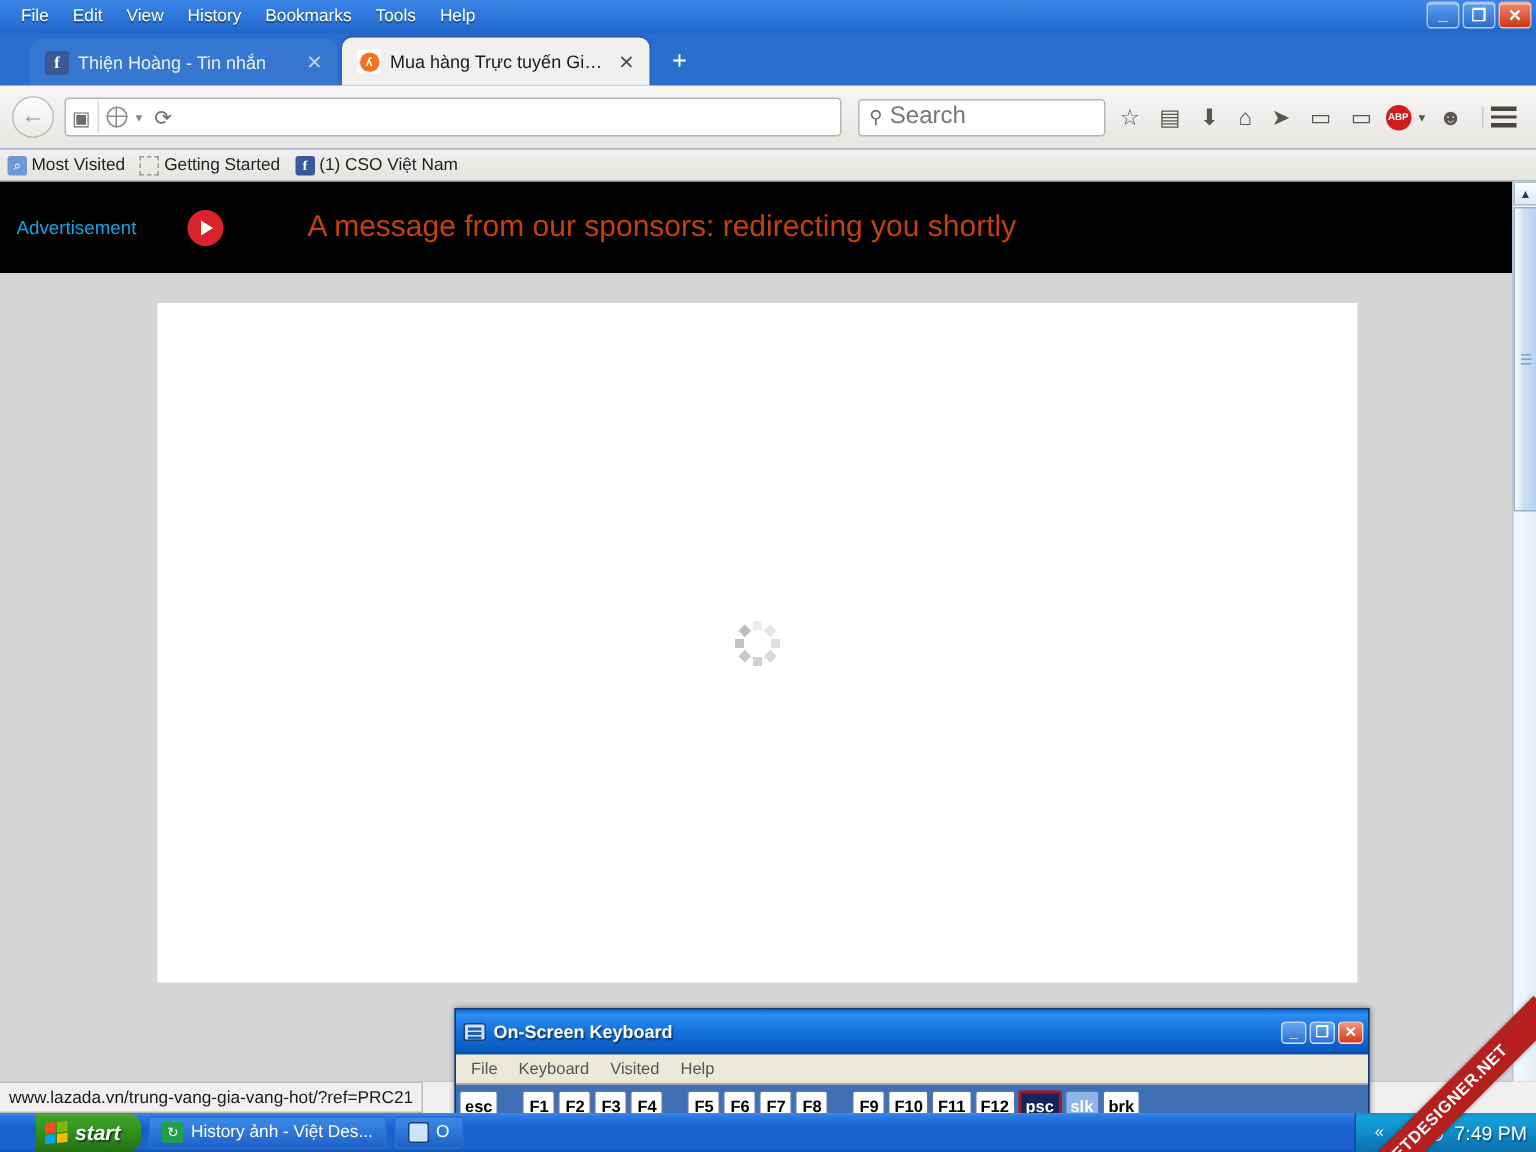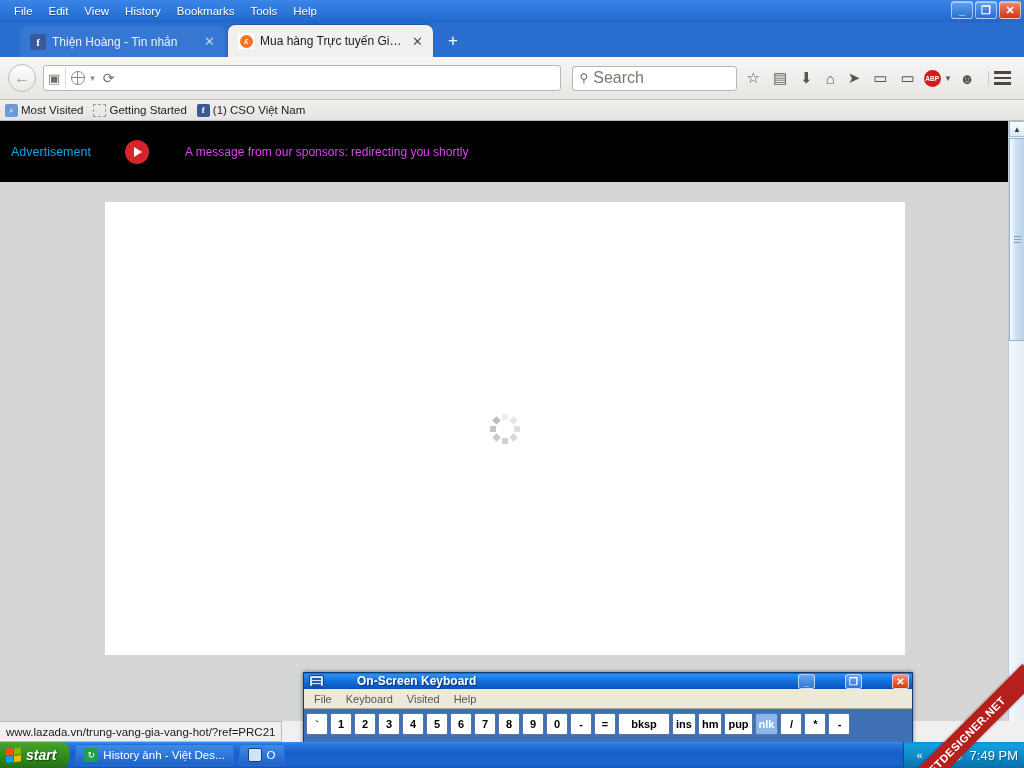--- a/index.html
+++ b/index.html
@@ -141,21 +141,21 @@
   #adbanner .adlabel { color: #0ea5e9; font-size: 12.5px; margin-left: 11px; width: 110px; }
   #adbanner .playbtn {
     width: 24px; height: 24px; border-radius: 50%; background: #d9232a;
     display: flex; align-items: center; justify-content: center; margin-left: 4px;
   }
   #adbanner .playbtn .tri {
     width: 0; height: 0; border-left: 8px solid #fff;
     border-top: 5px solid transparent; border-bottom: 5px solid transparent;
     margin-left: 2px;
   }
-  #adbanner .admsg { color: #d946ef; font-size: 12px; margin-left: 36px; }
+  #adbanner .admsg { color: #c2410c; font-size: 20px; margin-left: 56px; }
 
   #pagecanvas {
     position: absolute; left: 105px; top: 81px; width: 800px; height: 453px;
     background: #fff;
   }
   #spinner { position: absolute; left: 50%; top: 50%; width: 30px; height: 30px;
     transform: translate(-50%,-50%); }
   #spinner i { position: absolute; width: 6px; height: 6px; background: #b6b6b6;
     left: 12px; top: 0; transform-origin: 3px 15px; display: block; }
 
@@ -190,23 +190,22 @@
     font-size: 11.5px; color: #1a1a1a; white-space: nowrap;
   }
 
   
   #osk {
     position: absolute; left: 303px; top: 672px; width: 610px; height: 96px;
     background: #3f6fb5; border: 1px solid #0b3a7a;
     box-shadow: 0 0 4px rgba(0,0,0,.5); z-index: 60;
   }
   #osk-title {
-    height: 16px; display: flex; align-items: center; padding: 0 3px 0 5px;
+    height: 30px; display: flex; align-items: center; padding: 0 3px 0 5px;
     background: linear-gradient(to bottom,#0a63d2 0%,#2f8ef0 10%,#1773e0 45%,#0a58c0 92%,#0b4aa8 100%);
-    gap: 28px;
   }
   #osk-title .kbico {
     width: 15px; height: 12px; background: #cfe4fb; border: 1px solid #17407a;
     border-radius: 2px; margin-right: 5px; position: relative;
   }
   #osk-title .kbico:after { content:""; position:absolute; left:2px; top:2px;
     width: 9px; height: 1.5px; background:#2060b0; box-shadow: 0 3px 0 #2060b0, 0 6px 0 #2060b0; }
   #osk-title .ttl { color: #fff; font-size: 12px; font-weight: bold;
     text-shadow: 1px 1px 1px rgba(0,0,0,.5); flex: 1 1 auto; }
   #osk-title .obtn {
@@ -232,21 +231,21 @@
   }
   .key.gap-l { margin-left: 14px; }
   .key.pressed { background: #12245c; color: #fff; border: 2px solid #b01616; }
   .key.toggled { background: #8fb4e8; color: #fff; border-color: #4a78b8; }
   .key.wide { min-width: 52px; }
 
   
   #taskbar {
     position: absolute; left: 0; bottom: 0; width: 1024px; height: 26px;
     background: linear-gradient(to bottom,#3b8bf0 0%,#2b7ae4 8%,#1660cc 40%,#1b64d0 88%,#1554b4 100%);
-    display: flex; align-items: center; z-index: 70;
+    display: flex; align-items: center; z-index: 70; padding-left: 24px;
   }
   #startbtn {
     height: 26px; padding: 0 14px 0 6px;
     background: linear-gradient(to bottom,#4aa832 0%,#3d9b26 18%,#2f8d1c 55%,#246f14 100%);
     border-radius: 0 9px 9px 0;
     display: flex; align-items: center; gap: 5px;
     color: #fff; font-size: 14px; font-weight: bold; font-style: italic;
     text-shadow: 1px 1px 1px rgba(0,0,0,.5);
   }
   #startbtn .flag {
@@ -419,20 +418,38 @@
       <span class="obtn">❐</span>
       <span class="obtn close">✕</span>
     </div>
     <div id="osk-menu">
       <span class="omi">File</span>
       <span class="omi">Keyboard</span>
       <span class="omi">Visited</span>
       <span class="omi">Help</span>
     </div>
     <div id="osk-keys">
+        <div class="krow">
+          <div class="key">esc</div>
+          <div class="key gap-l">F1</div>
+          <div class="key">F2</div>
+          <div class="key">F3</div>
+          <div class="key">F4</div>
+          <div class="key gap-l">F5</div>
+          <div class="key">F6</div>
+          <div class="key">F7</div>
+          <div class="key">F8</div>
+          <div class="key gap-l">F9</div>
+          <div class="key">F10</div>
+          <div class="key">F11</div>
+          <div class="key">F12</div>
+          <div class="key pressed">psc</div>
+          <div class="key toggled">slk</div>
+          <div class="key">brk</div>
+        </div>
         <div class="krow">
           <div class="key">`</div>
           <div class="key">1</div>
           <div class="key">2</div>
           <div class="key">3</div>
           <div class="key">4</div>
           <div class="key">5</div>
           <div class="key">6</div>
           <div class="key">7</div>
           <div class="key">8</div>

